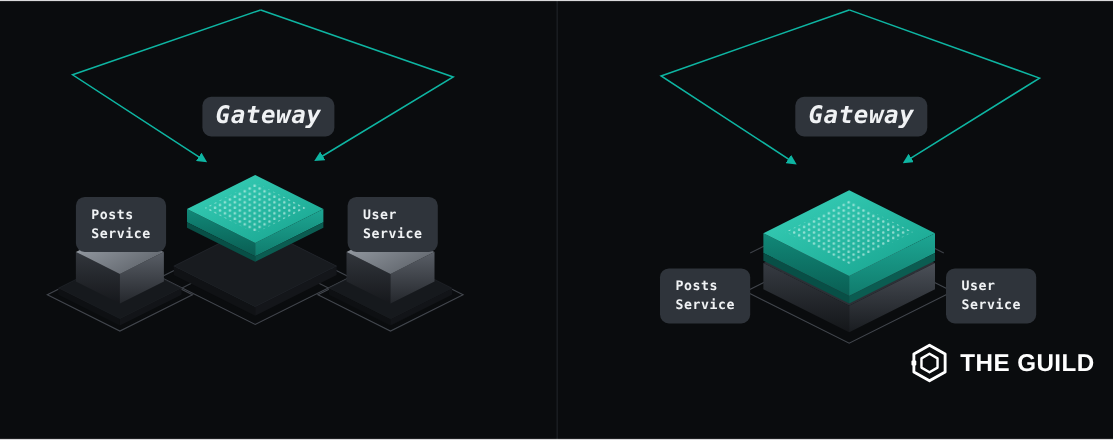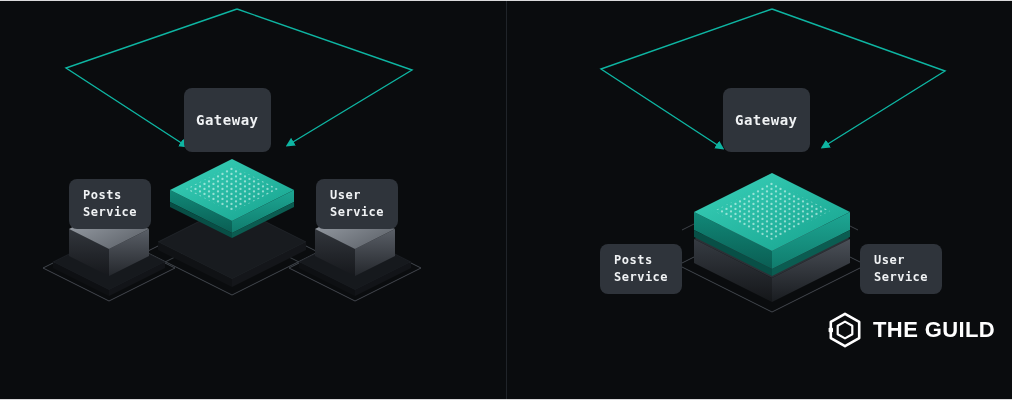--- a/index.html
+++ b/index.html
@@ -3,21 +3,21 @@
 <meta charset="utf-8">
 <style>
   html,body{margin:0;padding:0;background:#0a0c0e;}
   .stage{position:relative;width:1012px;height:400px;background:#0a0c0e;overflow:hidden;
          font-family:"DejaVu Sans Mono",monospace;}
   .edge{position:absolute;left:0;width:1012px;height:1px;background:rgba(255,255,255,0.85);}
   .edge.top{top:0;} .edge.bottom{bottom:0;}
   .divider{position:absolute;left:506px;top:0;width:1px;height:400px;background:#202429;}
   .diagram-svg{position:absolute;left:0;top:0;}
   .label{position:absolute;background:#2f343b;border-radius:8px;color:#f0f2f4;font-weight:bold;}
-  .gateway-label{font-size:14px;line-height:24px;padding:20px 12px;letter-spacing:0.5px;}
+  .gateway-label{font-size:22px;line-height:24px;padding:6px 12px;letter-spacing:0.5px;font-style:italic;}
   .service-label{font-size:12px;line-height:17px;padding:8px 14px;white-space:pre-line;letter-spacing:0.5px;margin-top:36px;}
   .logo{position:absolute;left:826px;top:311px;display:flex;align-items:flex-start;gap:9px;}
   .logo-text{font-family:"Liberation Sans",sans-serif;font-weight:bold;font-size:22px;
              color:#ffffff;letter-spacing:0.4px;line-height:38px;}
 </style>
 </head>
 <body>
 
 <div class="stage">
 

